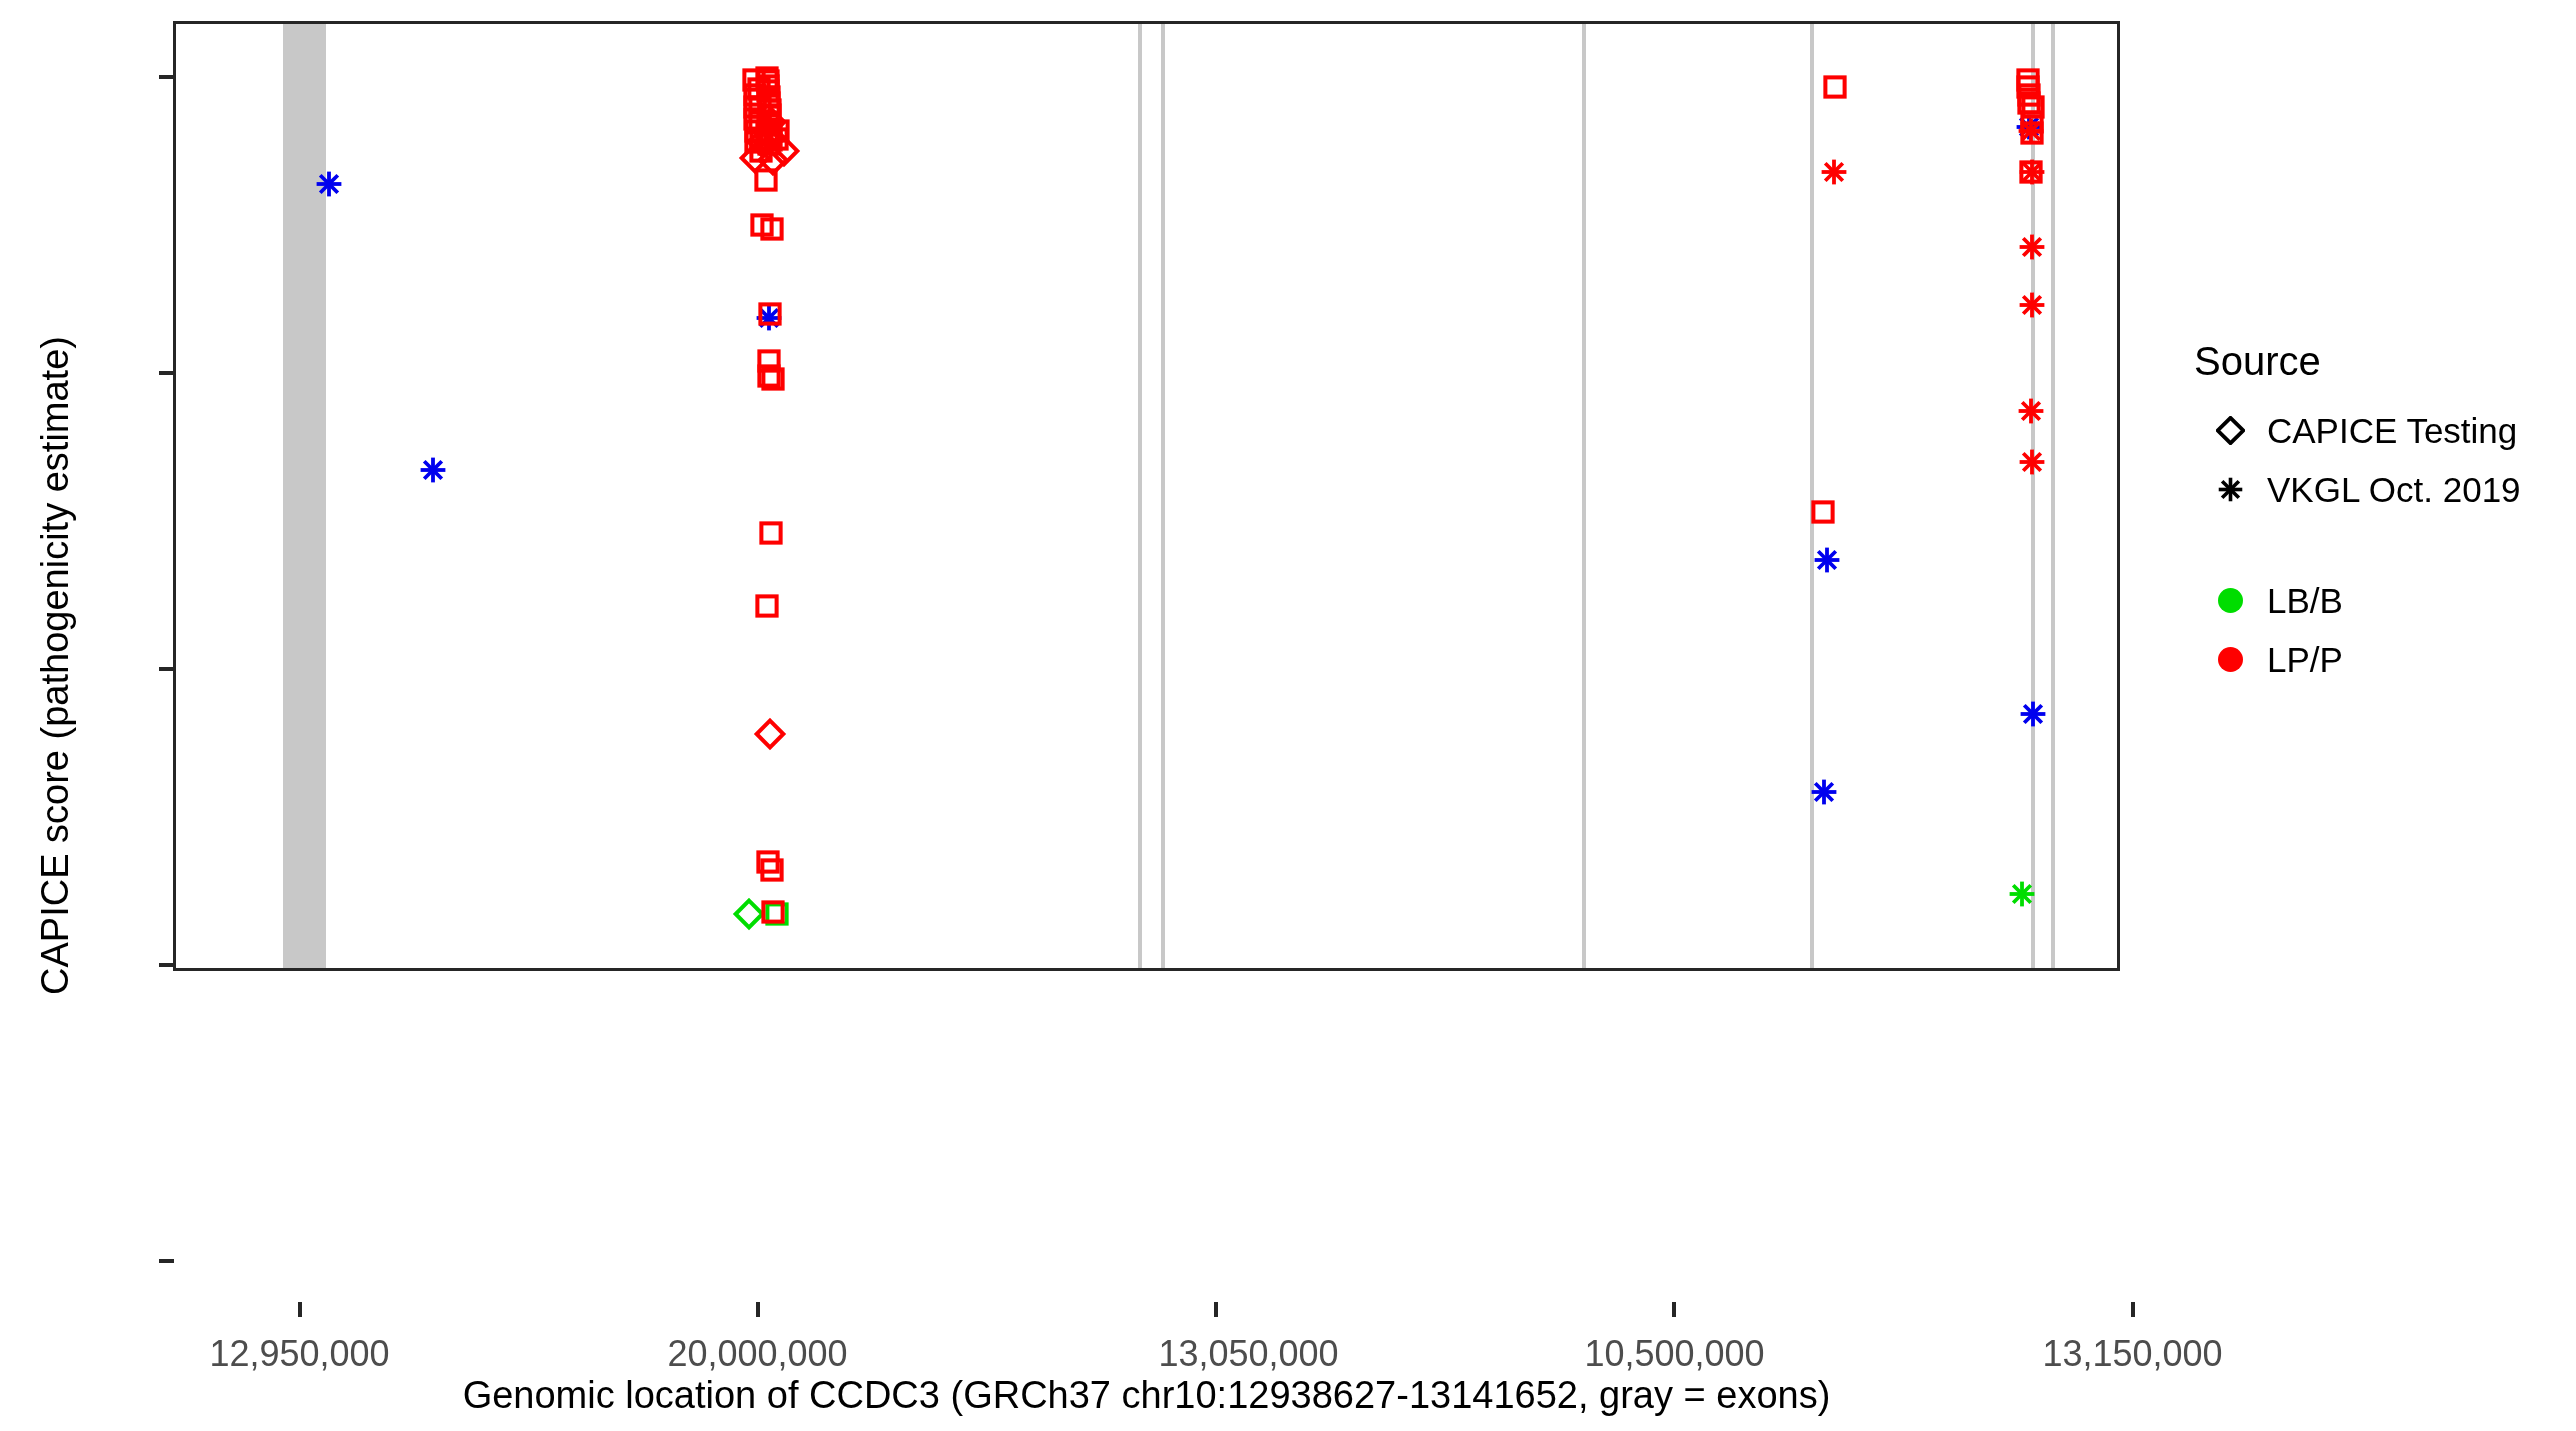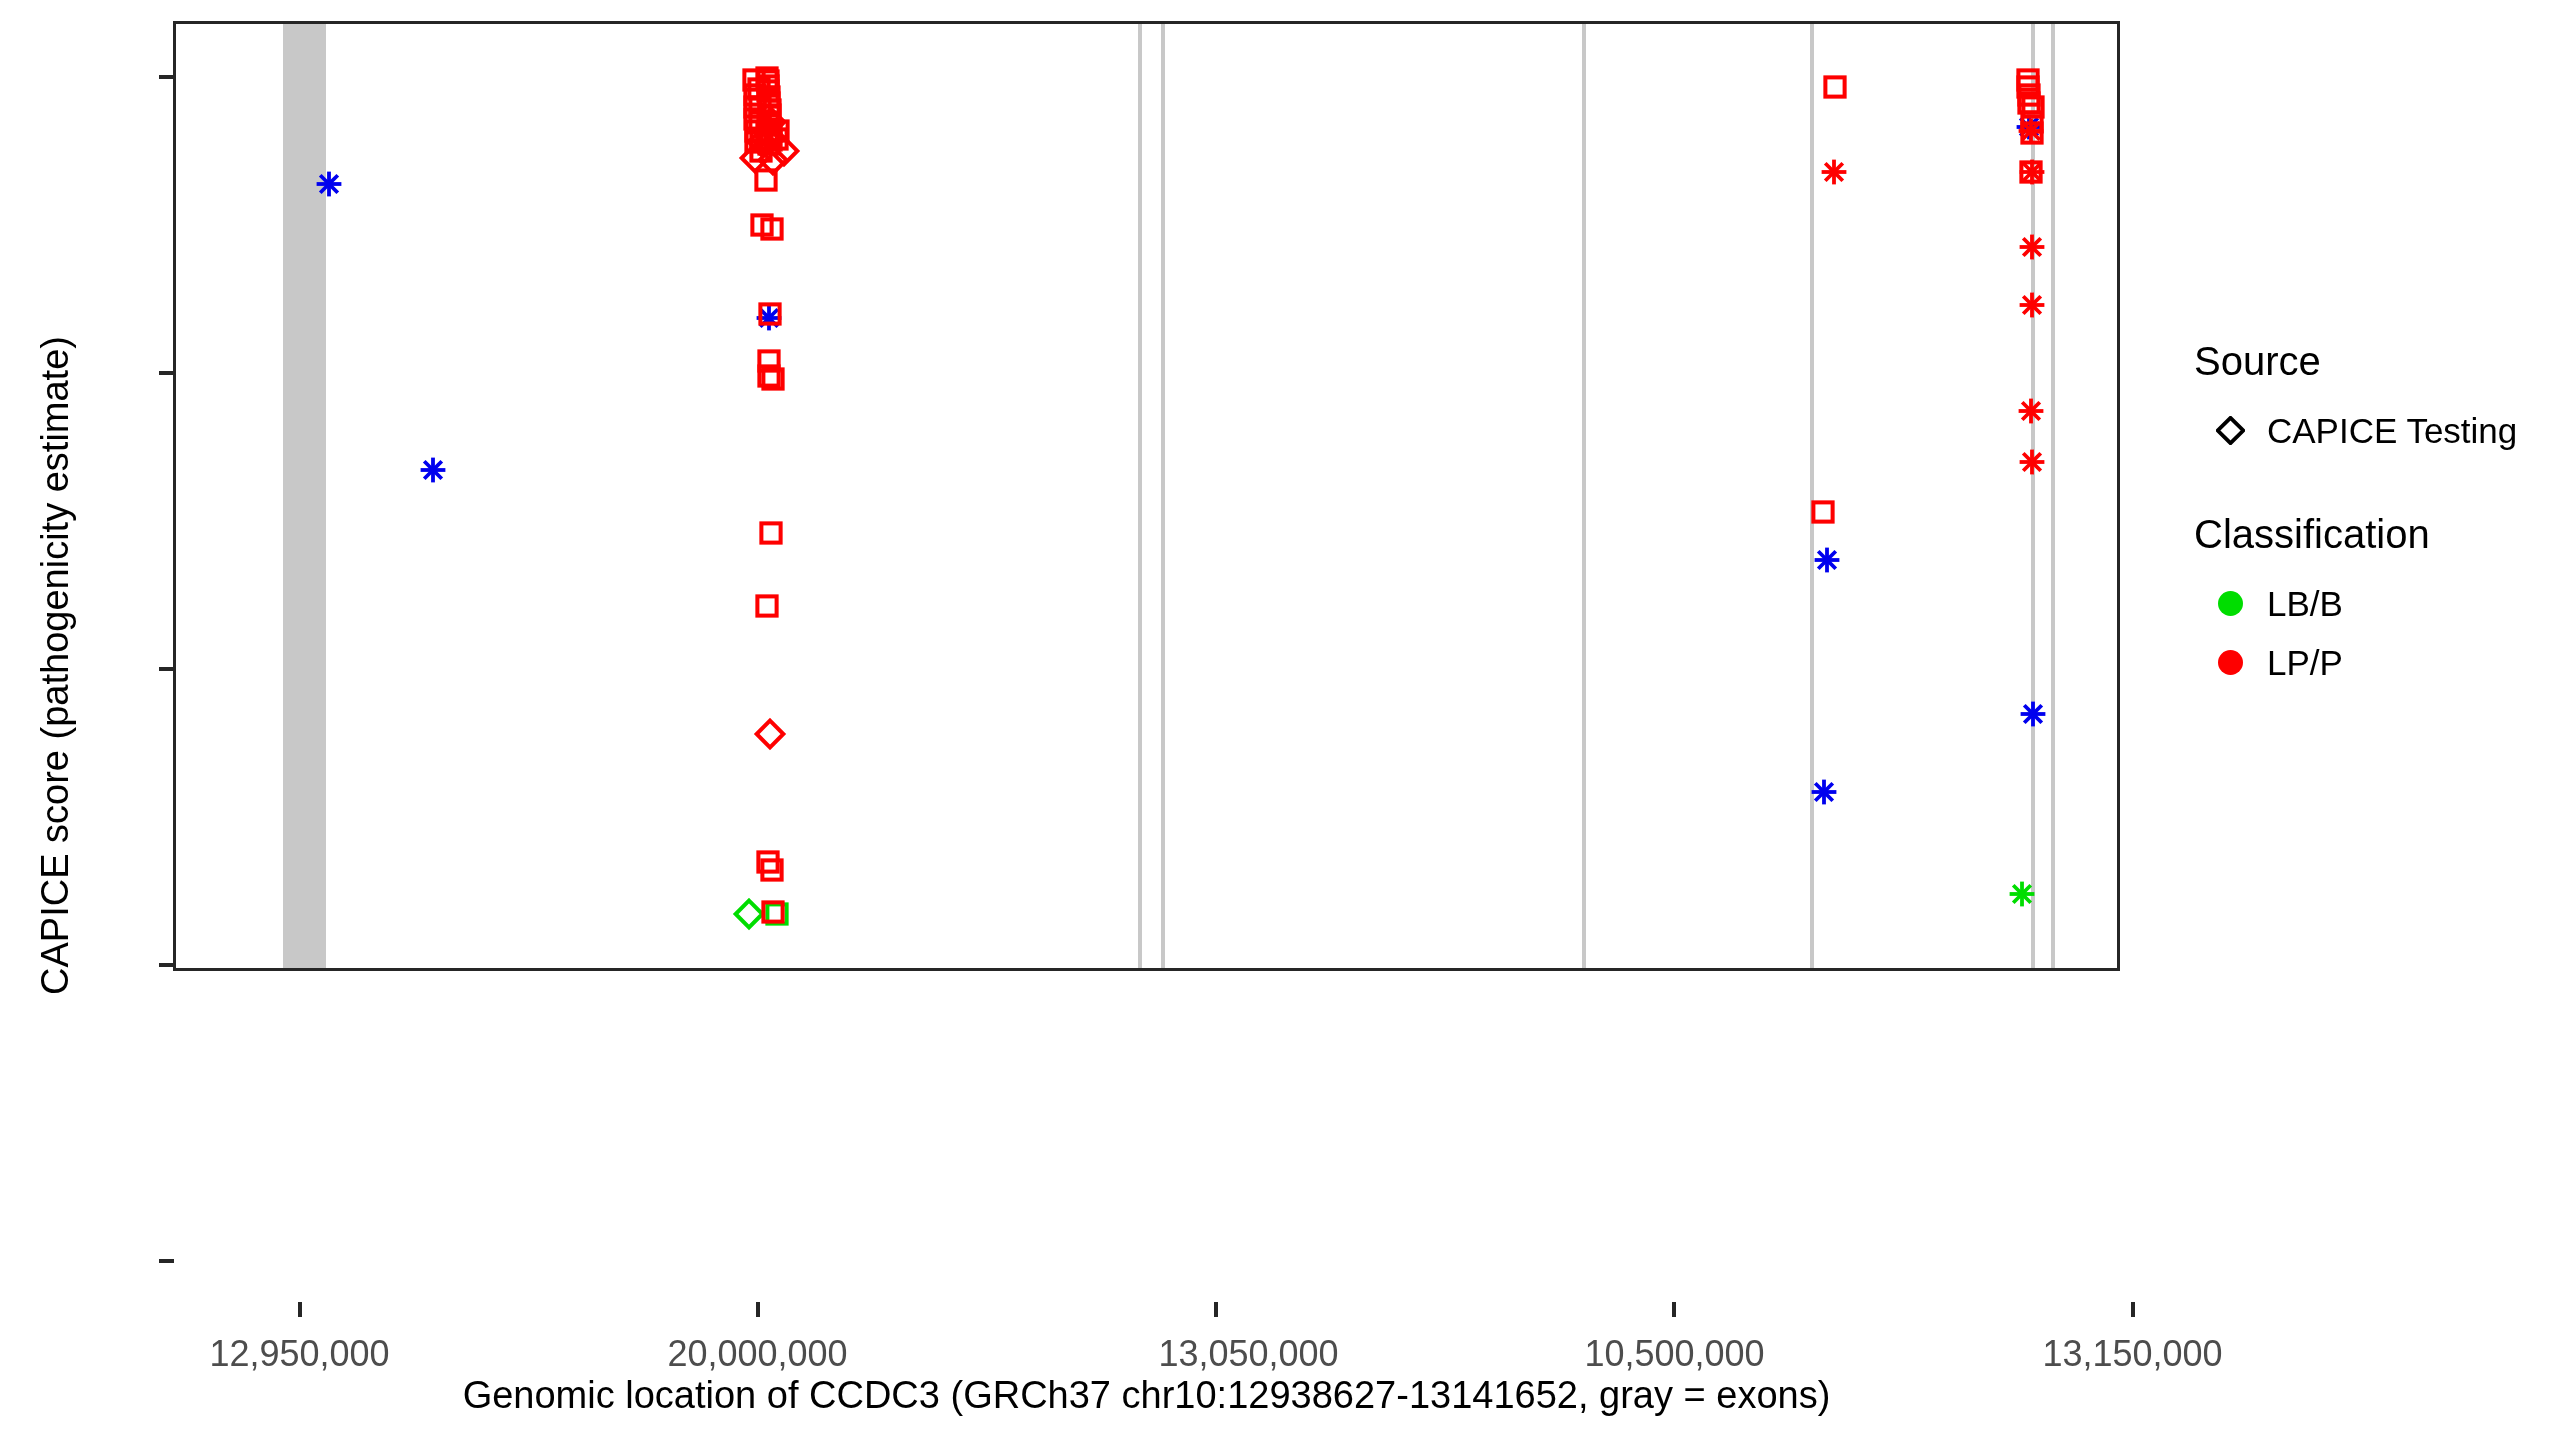--- a/index.html
+++ b/index.html
@@ -1399,23 +1399,39 @@
     <div class="leg-title">Source</div>
     <div id="legend-source-rows">
         <div class="leg-row">
           <div class="leg-key">
             <svg width="29" height="29" viewBox="0 0 32 32">
               <polygon points="16,2 30,16 16,30 2,16" fill="none" stroke="#000000" stroke-width="4.2"></polygon>
             </svg>
           </div>
           <div class="leg-lab">CAPICE Testing</div>
         </div>
+        <div class="leg-row">
+          <div class="leg-key">
+            <svg width="29" height="29" viewBox="0 0 32 32">
+              <g stroke="#000000" stroke-width="4" stroke-linecap="butt">
+                <line x1="16" y1="16" x2="29" y2="16"></line>
+                <line x1="16" y1="16" x2="25.19238815542512" y2="25.192388155425117"></line>
+                <line x1="16" y1="16" x2="16" y2="29"></line>
+                <line x1="16" y1="16" x2="6.8076118445748826" y2="25.19238815542512"></line>
+                <line x1="16" y1="16" x2="3" y2="16"></line>
+                <line x1="16" y1="16" x2="6.807611844574881" y2="6.8076118445748826"></line>
+                <line x1="16" y1="16" x2="15.999999999999998" y2="3"></line>
+                <line x1="16" y1="16" x2="25.192388155425114" y2="6.807611844574881"></line>
+              </g>
+            </svg>
+          </div>
+          <div class="leg-lab">VKGL Oct. 2019</div>
+        </div>
       </div>
     <div class="leg-gap"></div>
-    <div class="leg-title">Classification</div>
     <div id="legend-class-rows">
         <div class="leg-row">
           <div class="leg-key">
             <div style="width: 25px; height: 25px; border-radius: 50%; background: rgb(0, 221, 0);"></div>
           </div>
           <div class="leg-lab">LB/B</div>
         </div>
         <div class="leg-row">
           <div class="leg-key">
             <div style="width: 25px; height: 25px; border-radius: 50%; background: rgb(254, 0, 0);"></div>

